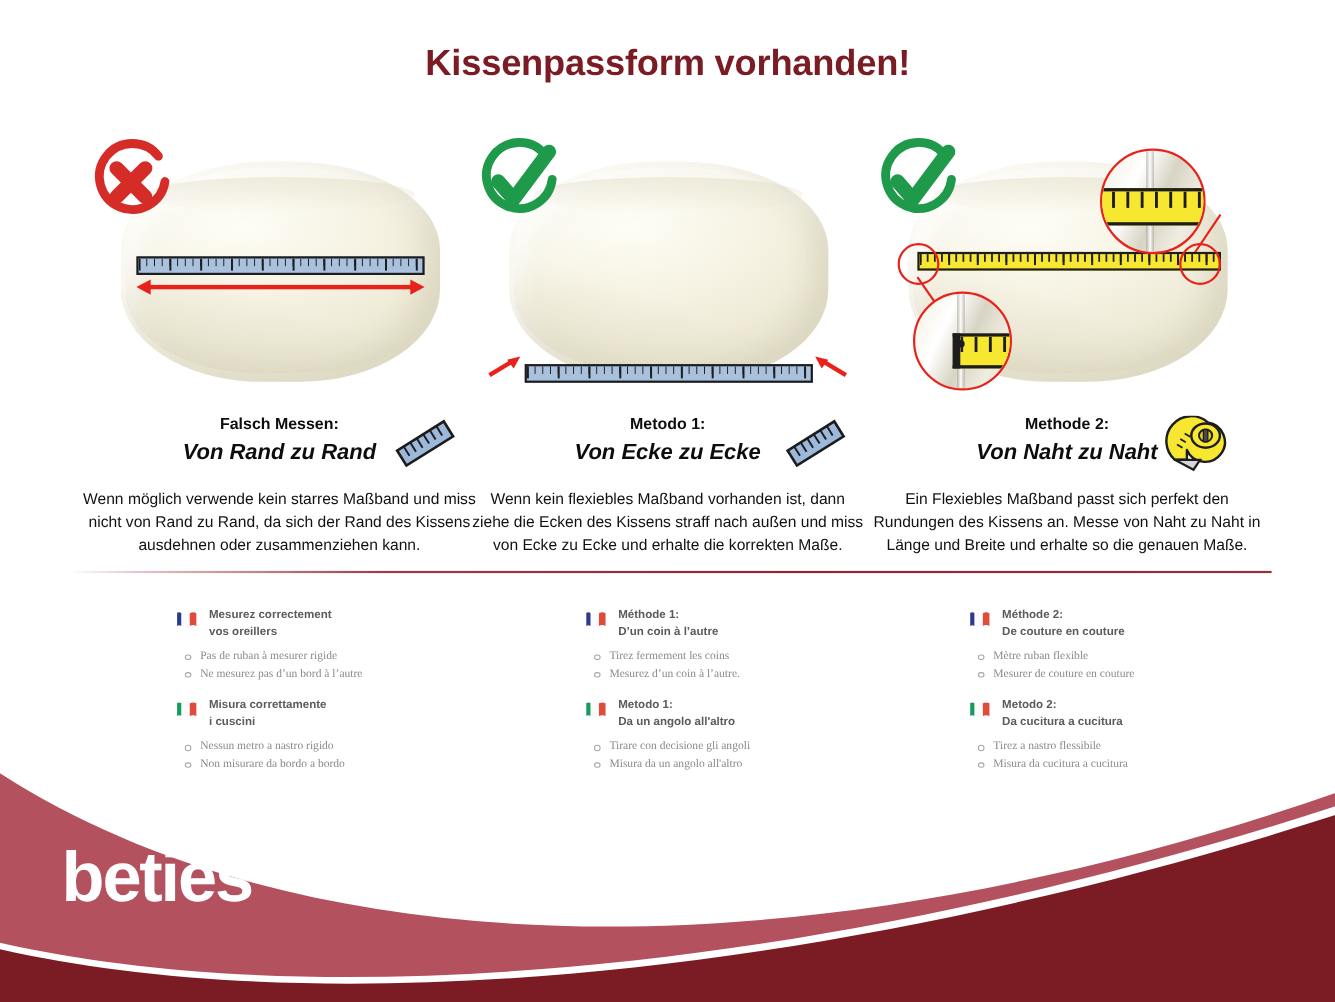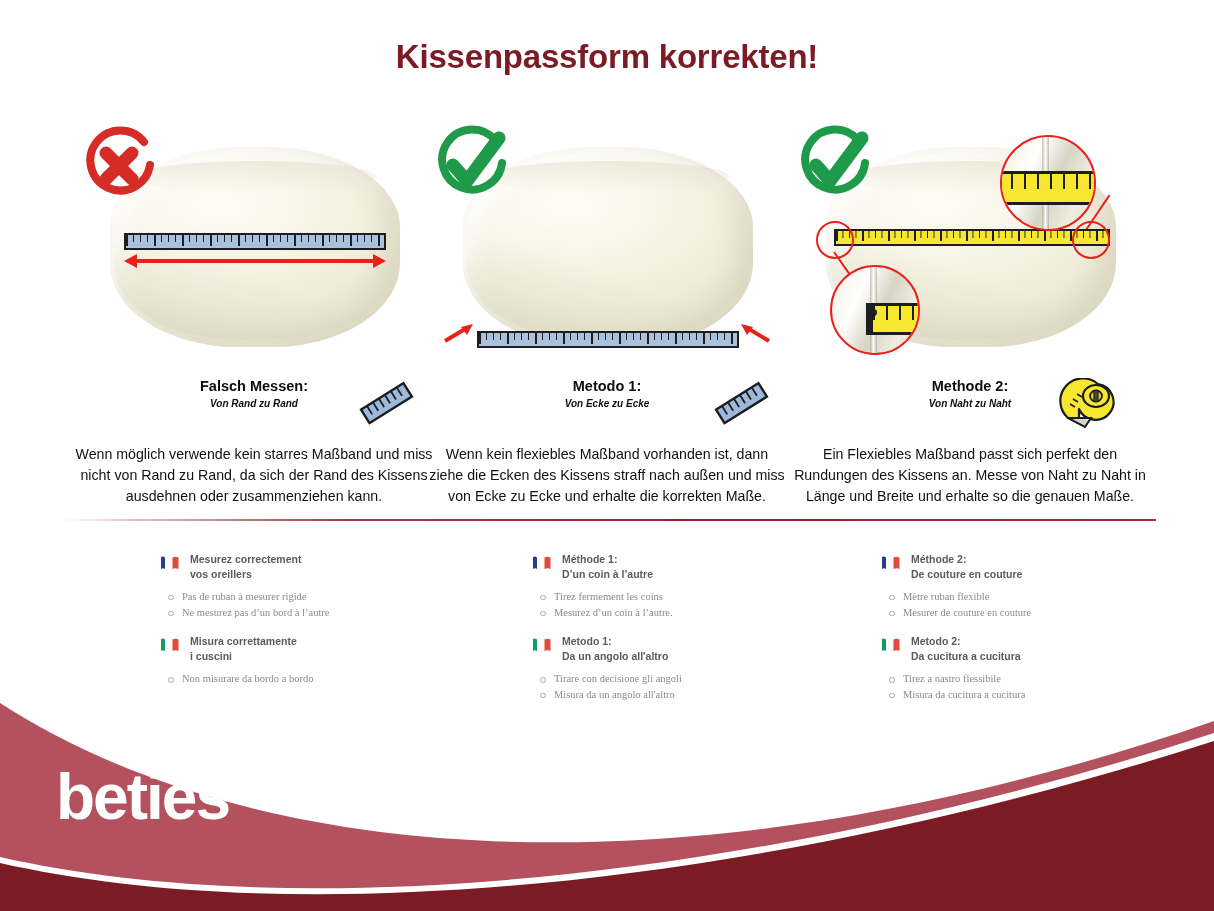--- a/index.html
+++ b/index.html
@@ -269,21 +269,21 @@
     top: 0;
     text-align: center;
     line-height: 1.45;
   }
   .head-title {
     font-size: 14.5px;
     font-weight: bold;
     color: #0d0d0d;
   }
   .head-sub {
-    font-size: 10px;
+    font-size: 20px;
     font-weight: bold;
     font-style: italic;
     color: #0d0d0d;
   }
   .head-icon {
     position: absolute;
     top: 2px;
     width: 62px;
     height: 52px;
   }
@@ -382,21 +382,21 @@
     color: #ffffff;
     letter-spacing: -2px;
     line-height: 1;
   }
 </style>
 </head>
 <body>
 
 <div id="page">
 
-  <div id="title">Kissenpassform korrekten!</div>
+  <div id="title">Kissenpassform vorhanden!</div>
 
   <div class="col" id="col-0">
     <div class="illus">
 
       <div class="pillow"></div>
 
       <div class="ruler" id="ruler-0">
         <span class="ticks"></span>
         <span class="ticks-long"></span>
       </div>
@@ -575,20 +575,21 @@
           <path d="M1 2 Q3 1 5 2.4 L5 14 Q3 12.6 1 14 Z" fill="#169B5F"></path>
           <path d="M5 2.4 Q8.5 4.6 12.5 2.4 L12.5 14 Q8.5 16.2 5 14 Z" fill="#fbfbfb"></path>
           <path d="M12.5 2.4 Q15.5 0.9 18.5 2.4 L18.5 14 Q15.5 12.5 12.5 14 Z" fill="#E14B3B"></path>
         </svg>
         <div class="ml-head-lines">
           <div>Misura correttamente</div>
           <div>i cuscini</div>
         </div>
       </div>
       <ul class="ml-list">
+        <li>Nessun metro a nastro rigido</li>
         <li>Non misurare da bordo a bordo</li>
       </ul>
     </div>
   </div>
 
   <div class="ml-col" id="ml-col-1">
 
     <div class="ml-block">
       <div class="ml-head">
         <svg class="flag" viewBox="0 0 21 16">

